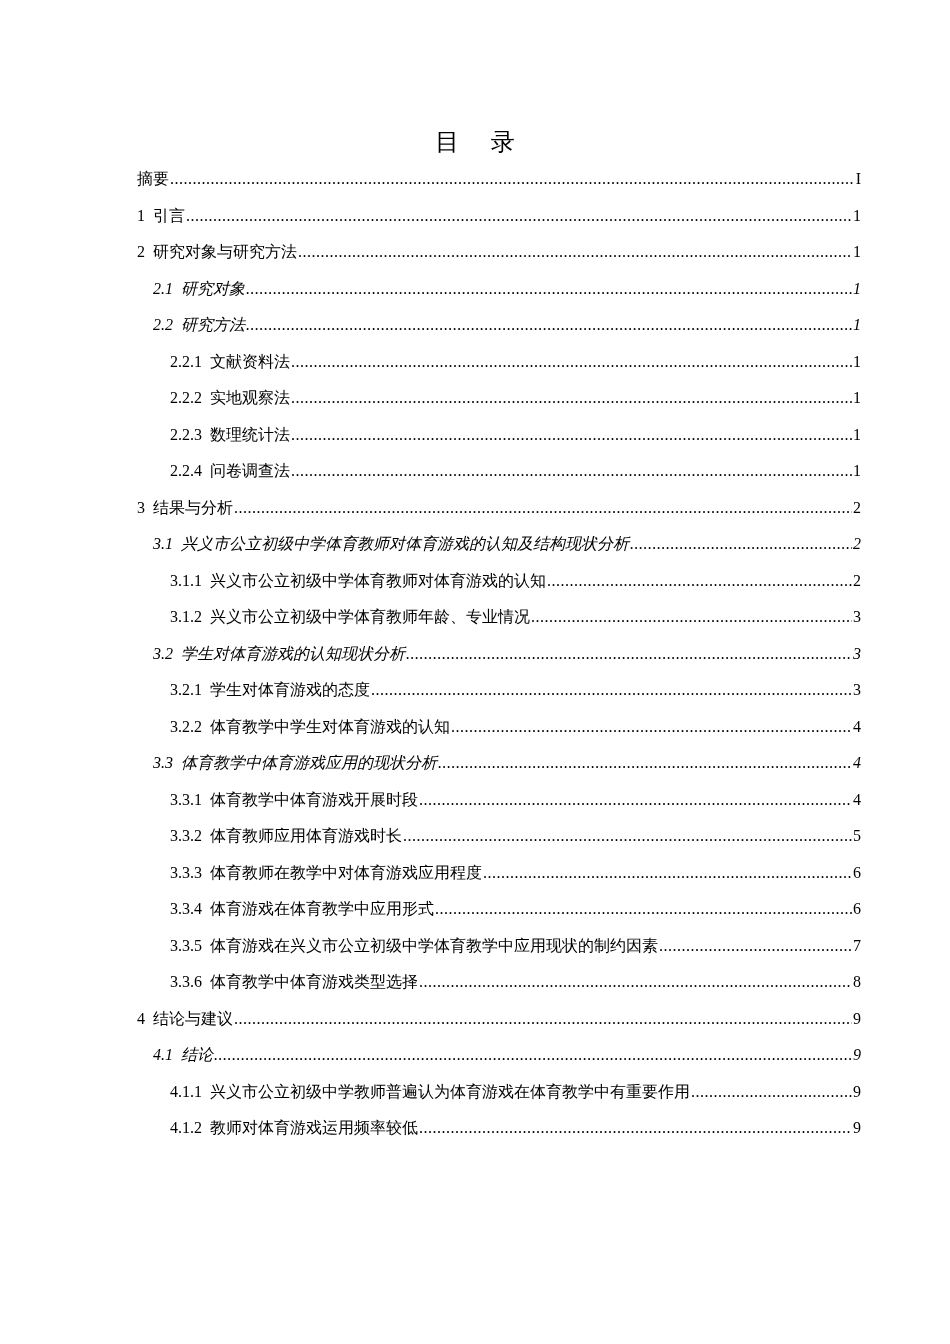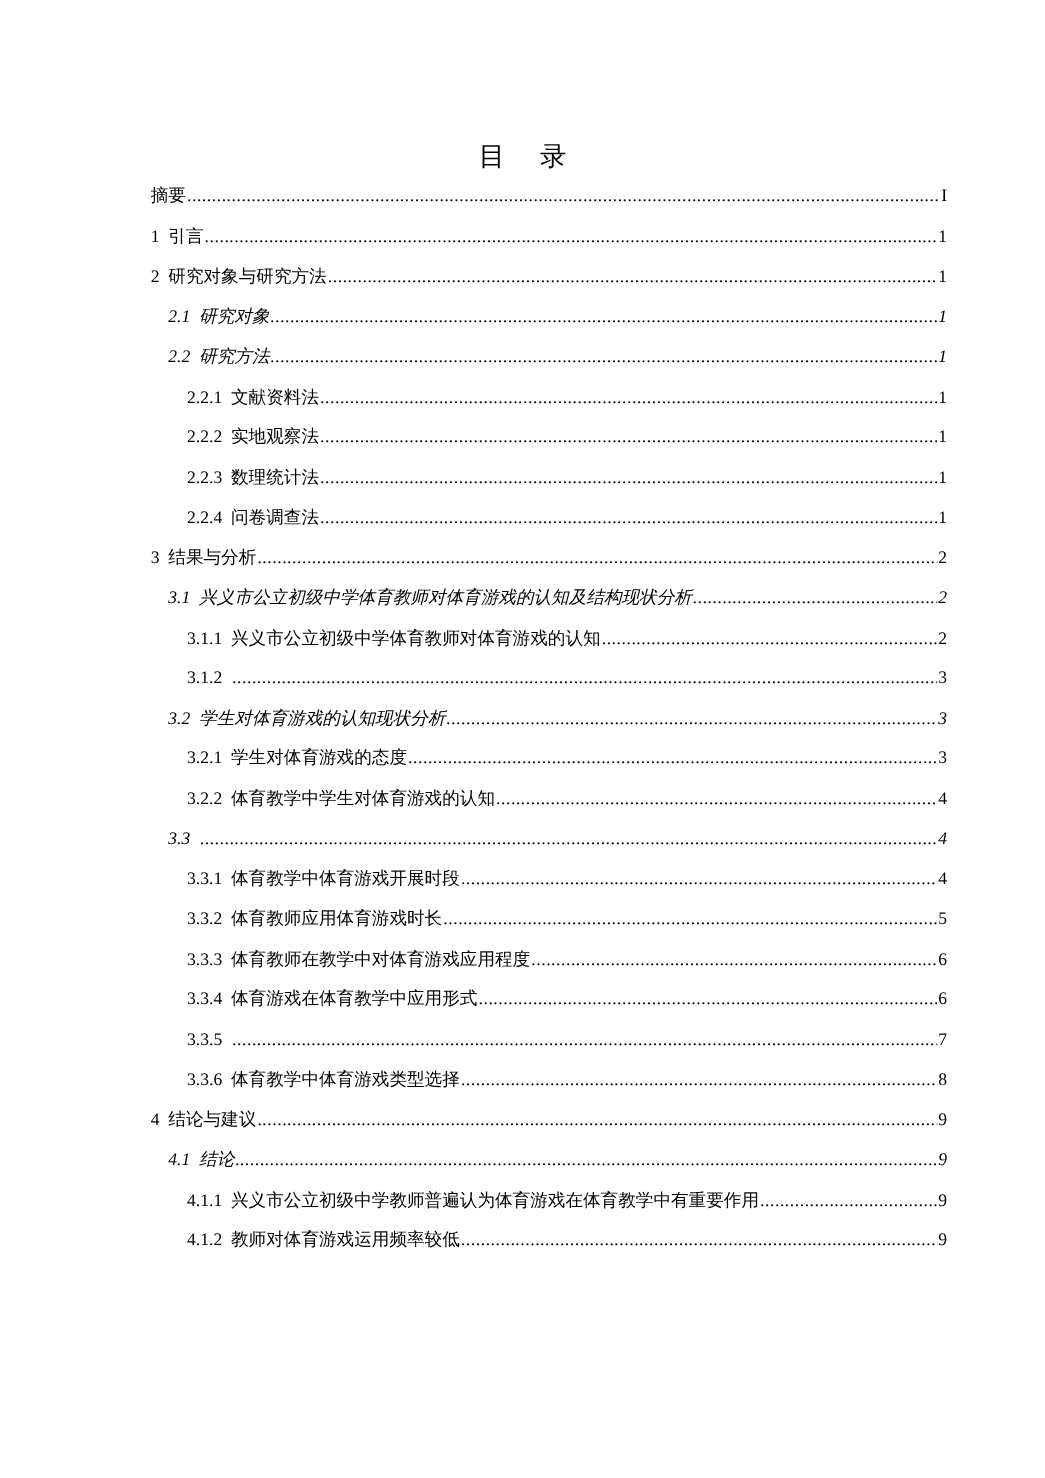--- a/index.html
+++ b/index.html
@@ -101,20 +101,21 @@
   <div class="row l3">
       <span class="num">3.1.1</span>
       <span>&nbsp;&nbsp;</span>
       <span class="label">兴义市公立初级中学体育教师对体育游戏的认知</span>
       <span class="dots"></span>
       <span class="page">2</span>
     </div>
   <div class="row l3">
       <span class="num">3.1.2</span>
       <span>&nbsp;&nbsp;</span>
+      <span class="label">兴义市公立初级中学体育教师年龄、专业情况</span>
       <span class="dots"></span>
       <span class="page">3</span>
     </div>
   <div class="row l2">
       <span class="num">3.2</span>
       <span>&nbsp;&nbsp;</span>
       <span class="label">学生对体育游戏的认知现状分析</span>
       <span class="dots"></span>
       <span class="page">3</span>
     </div>
@@ -128,20 +129,21 @@
   <div class="row l3">
       <span class="num">3.2.2</span>
       <span>&nbsp;&nbsp;</span>
       <span class="label">体育教学中学生对体育游戏的认知</span>
       <span class="dots"></span>
       <span class="page">4</span>
     </div>
   <div class="row l2">
       <span class="num">3.3</span>
       <span>&nbsp;&nbsp;</span>
+      <span class="label">体育教学中体育游戏应用的现状分析</span>
       <span class="dots"></span>
       <span class="page">4</span>
     </div>
   <div class="row l3">
       <span class="num">3.3.1</span>
       <span>&nbsp;&nbsp;</span>
       <span class="label">体育教学中体育游戏开展时段</span>
       <span class="dots"></span>
       <span class="page">4</span>
     </div>
@@ -162,20 +164,21 @@
   <div class="row l3">
       <span class="num">3.3.4</span>
       <span>&nbsp;&nbsp;</span>
       <span class="label">体育游戏在体育教学中应用形式</span>
       <span class="dots"></span>
       <span class="page">6</span>
     </div>
   <div class="row l3">
       <span class="num">3.3.5</span>
       <span>&nbsp;&nbsp;</span>
+      <span class="label">体育游戏在兴义市公立初级中学体育教学中应用现状的制约因素</span>
       <span class="dots"></span>
       <span class="page">7</span>
     </div>
   <div class="row l3">
       <span class="num">3.3.6</span>
       <span>&nbsp;&nbsp;</span>
       <span class="label">体育教学中体育游戏类型选择</span>
       <span class="dots"></span>
       <span class="page">8</span>
     </div>

